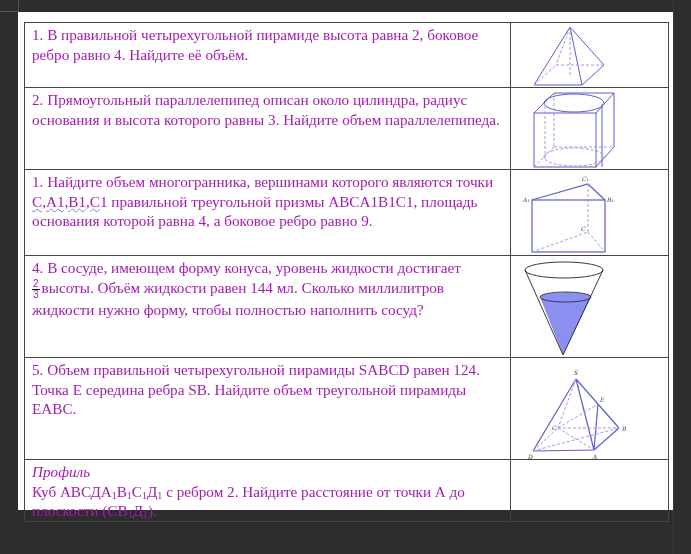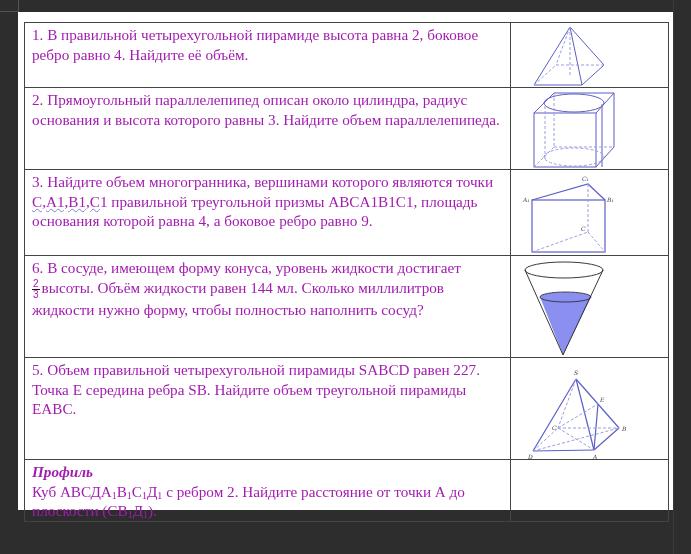--- a/index.html
+++ b/index.html
@@ -19,21 +19,21 @@
   }
   table.tasks td {
     border:1px solid #444; vertical-align:top; padding:2px 6px 0 7px;
     font-size:15.2px; line-height:19.5px; color:#a21caf;
   }
   td.fig { padding:0; position:relative; }
   .spell { text-decoration: underline wavy #7a86d8; text-decoration-thickness:1px; }
   .frac { display:inline-block; vertical-align:middle; text-align:center; font-family:"Liberation Sans", sans-serif; font-size:10px; line-height:10px; margin-right:2px; }
   .frac span { display:block; }
   .frac .num { border-bottom:1px solid #111; padding:0 1px; }
-  .profile-title { font-weight:bold; font-style:italic; }
+  .profile-title { font-weight:normal; font-style:italic; }
   sub { font-size:10px; vertical-align:-2px; line-height:0; }
   svg { display:block; }
 </style>
 </head>
 <body>
 
 <div class="ruler-h"></div>
 <div class="ruler-v"></div>
 <div class="ruler-v2"></div>
 
@@ -85,21 +85,21 @@
               <line x1="16" y1="77" x2="36" y2="57"></line>
               <line x1="27" y1="16" x2="27" y2="70"></line>
               <ellipse cx="56" cy="67" rx="30" ry="9"></ellipse>
             </g>
           </g>
         </svg>
       </td>
     </tr>
 
     <tr style="height:83px">
-      <td><span>3. Найдите объем многогранника, вершинами которого являются точки </span><span class="spell">C,A1,B1,C</span><span>1 правильной треугольной призмы ABCA1B1C1, площадь основания которой равна 4, а боковое ребро равно 9.</span></td>
+      <td><span>1. Найдите объем многогранника, вершинами которого являются точки </span><span class="spell">C,A1,B1,C</span><span>1 правильной треугольной призмы ABCA1B1C1, площадь основания которой равна 4, а боковое ребро равно 9.</span></td>
       <td class="fig">
         <svg width="158" height="83">
           <g stroke="#5b5fc7" fill="none" stroke-width="1.2">
             <polyline points="14,28 70,12 87,28"></polyline>
             <rect x="14" y="28" width="73" height="52"></rect>
             <g stroke-dasharray="3,2" stroke="#9a9de0" stroke-width="1">
               <line x1="70" y1="12" x2="70" y2="60"></line>
               <line x1="14" y1="80" x2="70" y2="60"></line>
               <line x1="70" y1="60" x2="87" y2="80"></line>
             </g>
@@ -111,39 +111,39 @@
             <text x="63" y="59">C</text>
             <text x="11" y="88">A</text>
             <text x="88" y="88">B</text>
           </g>
         </svg>
       </td>
     </tr>
 
     <tr style="height:99px">
       <td>
-        <span>6. В сосуде, имеющем форму конуса, уровень жидкости достигает</span><br>
+        <span>4. В сосуде, имеющем форму конуса, уровень жидкости достигает</span><br>
         <span class="frac"><span class="num">2</span><span>3</span></span><span>высоты. Объём жидкости равен 144 мл. Сколько миллилитров</span><br>
         <span>жидкости нужно форму, чтобы полностью наполнить сосуд?</span>
       </td>
       <td class="fig">
         <svg width="158" height="99">
           <polygon points="22,39 73,39 45,97" fill="#8a8ff0" stroke="none"></polygon>
           <ellipse cx="47.5" cy="39" rx="25.5" ry="5" fill="#8a8ff0" stroke="#222" stroke-width="0.8"></ellipse>
           <g stroke="#222" fill="none" stroke-width="0.9">
             <ellipse cx="46" cy="12" rx="39" ry="8"></ellipse>
             <line x1="7" y1="12" x2="45" y2="97"></line>
             <line x1="85" y1="12" x2="45" y2="97"></line>
           </g>
         </svg>
       </td>
     </tr>
 
     <tr style="height:99px">
-      <td>5. Объем правильной четырехугольной пирамиды SABCD равен 227. Точка E середина ребра SB. Найдите объем треугольной пирамиды EABC.</td>
+      <td>5. Объем правильной четырехугольной пирамиды SABCD равен 124. Точка E середина ребра SB. Найдите объем треугольной пирамиды EABC.</td>
       <td class="fig">
         <svg width="158" height="99">
           <g stroke="#5b5fc7" fill="none" stroke-width="1.2">
             <line x1="58" y1="19" x2="15" y2="91"></line>
             <line x1="58" y1="19" x2="76" y2="90"></line>
             <line x1="58" y1="19" x2="101" y2="68"></line>
             <line x1="15" y1="91" x2="76" y2="90"></line>
             <line x1="76" y1="90" x2="101" y2="68"></line>
             <line x1="80" y1="44" x2="76" y2="90"></line>
             <g stroke-dasharray="3,2" stroke="#9a9de0" stroke-width="1">

